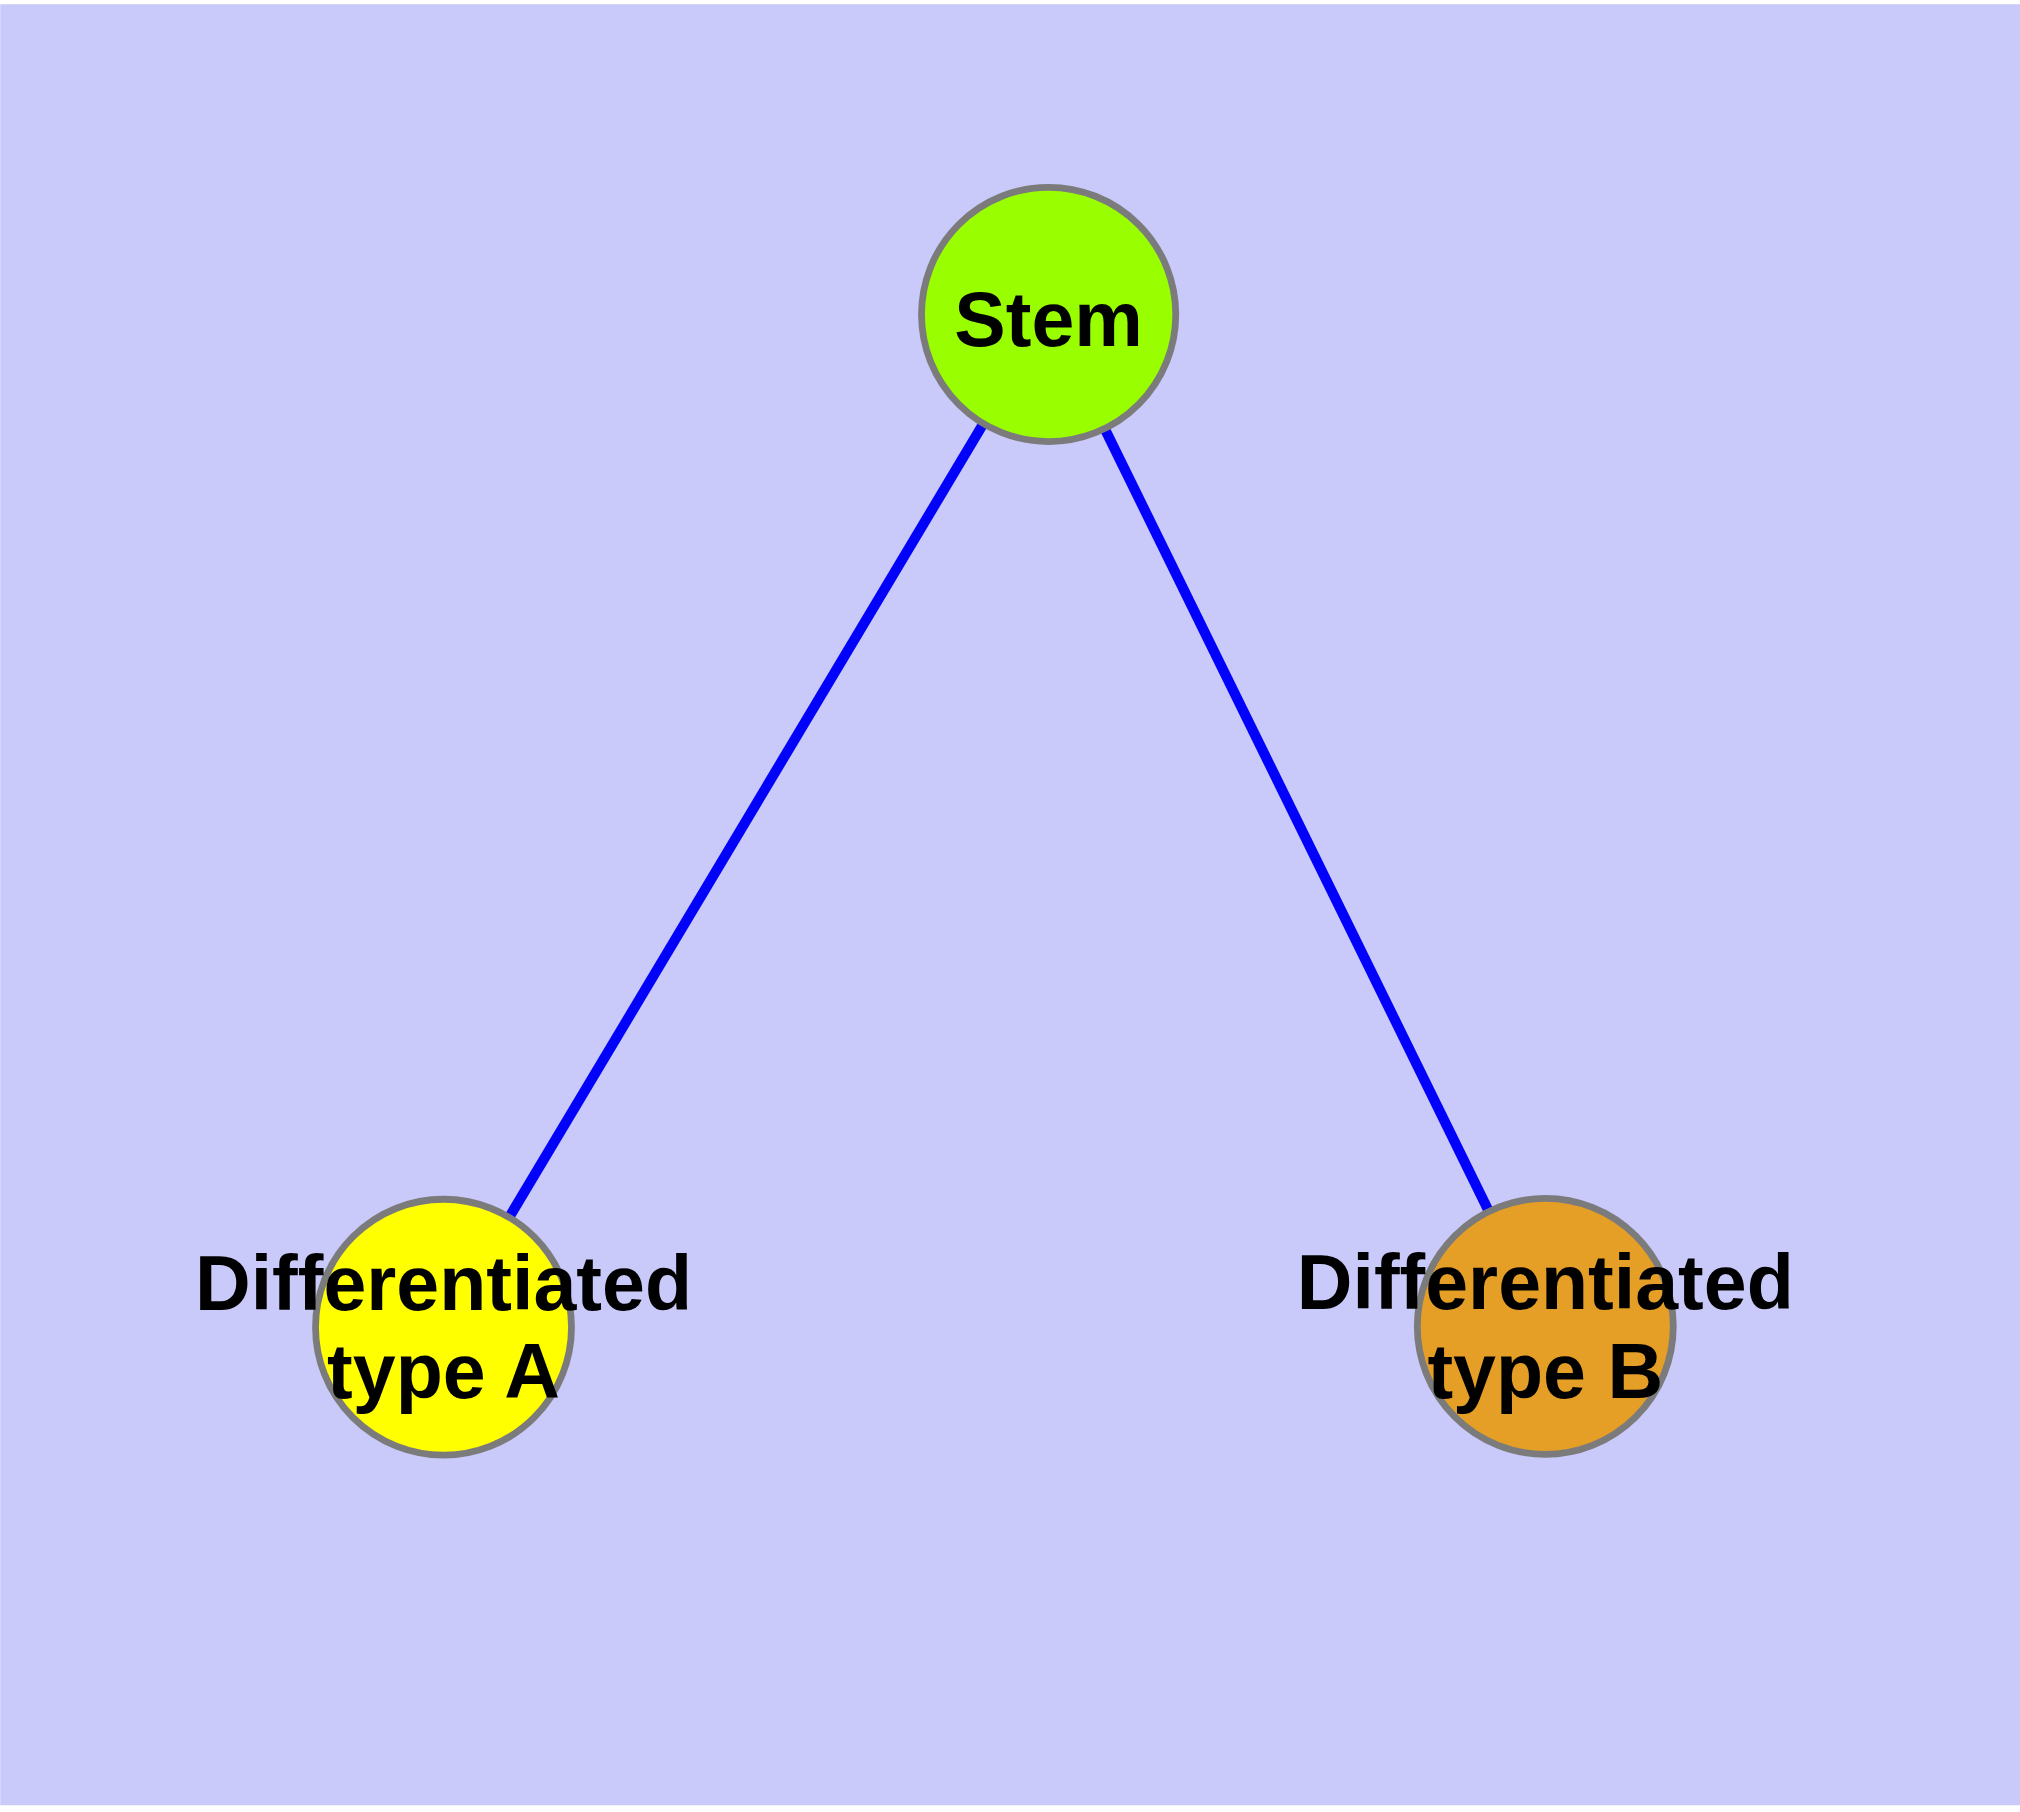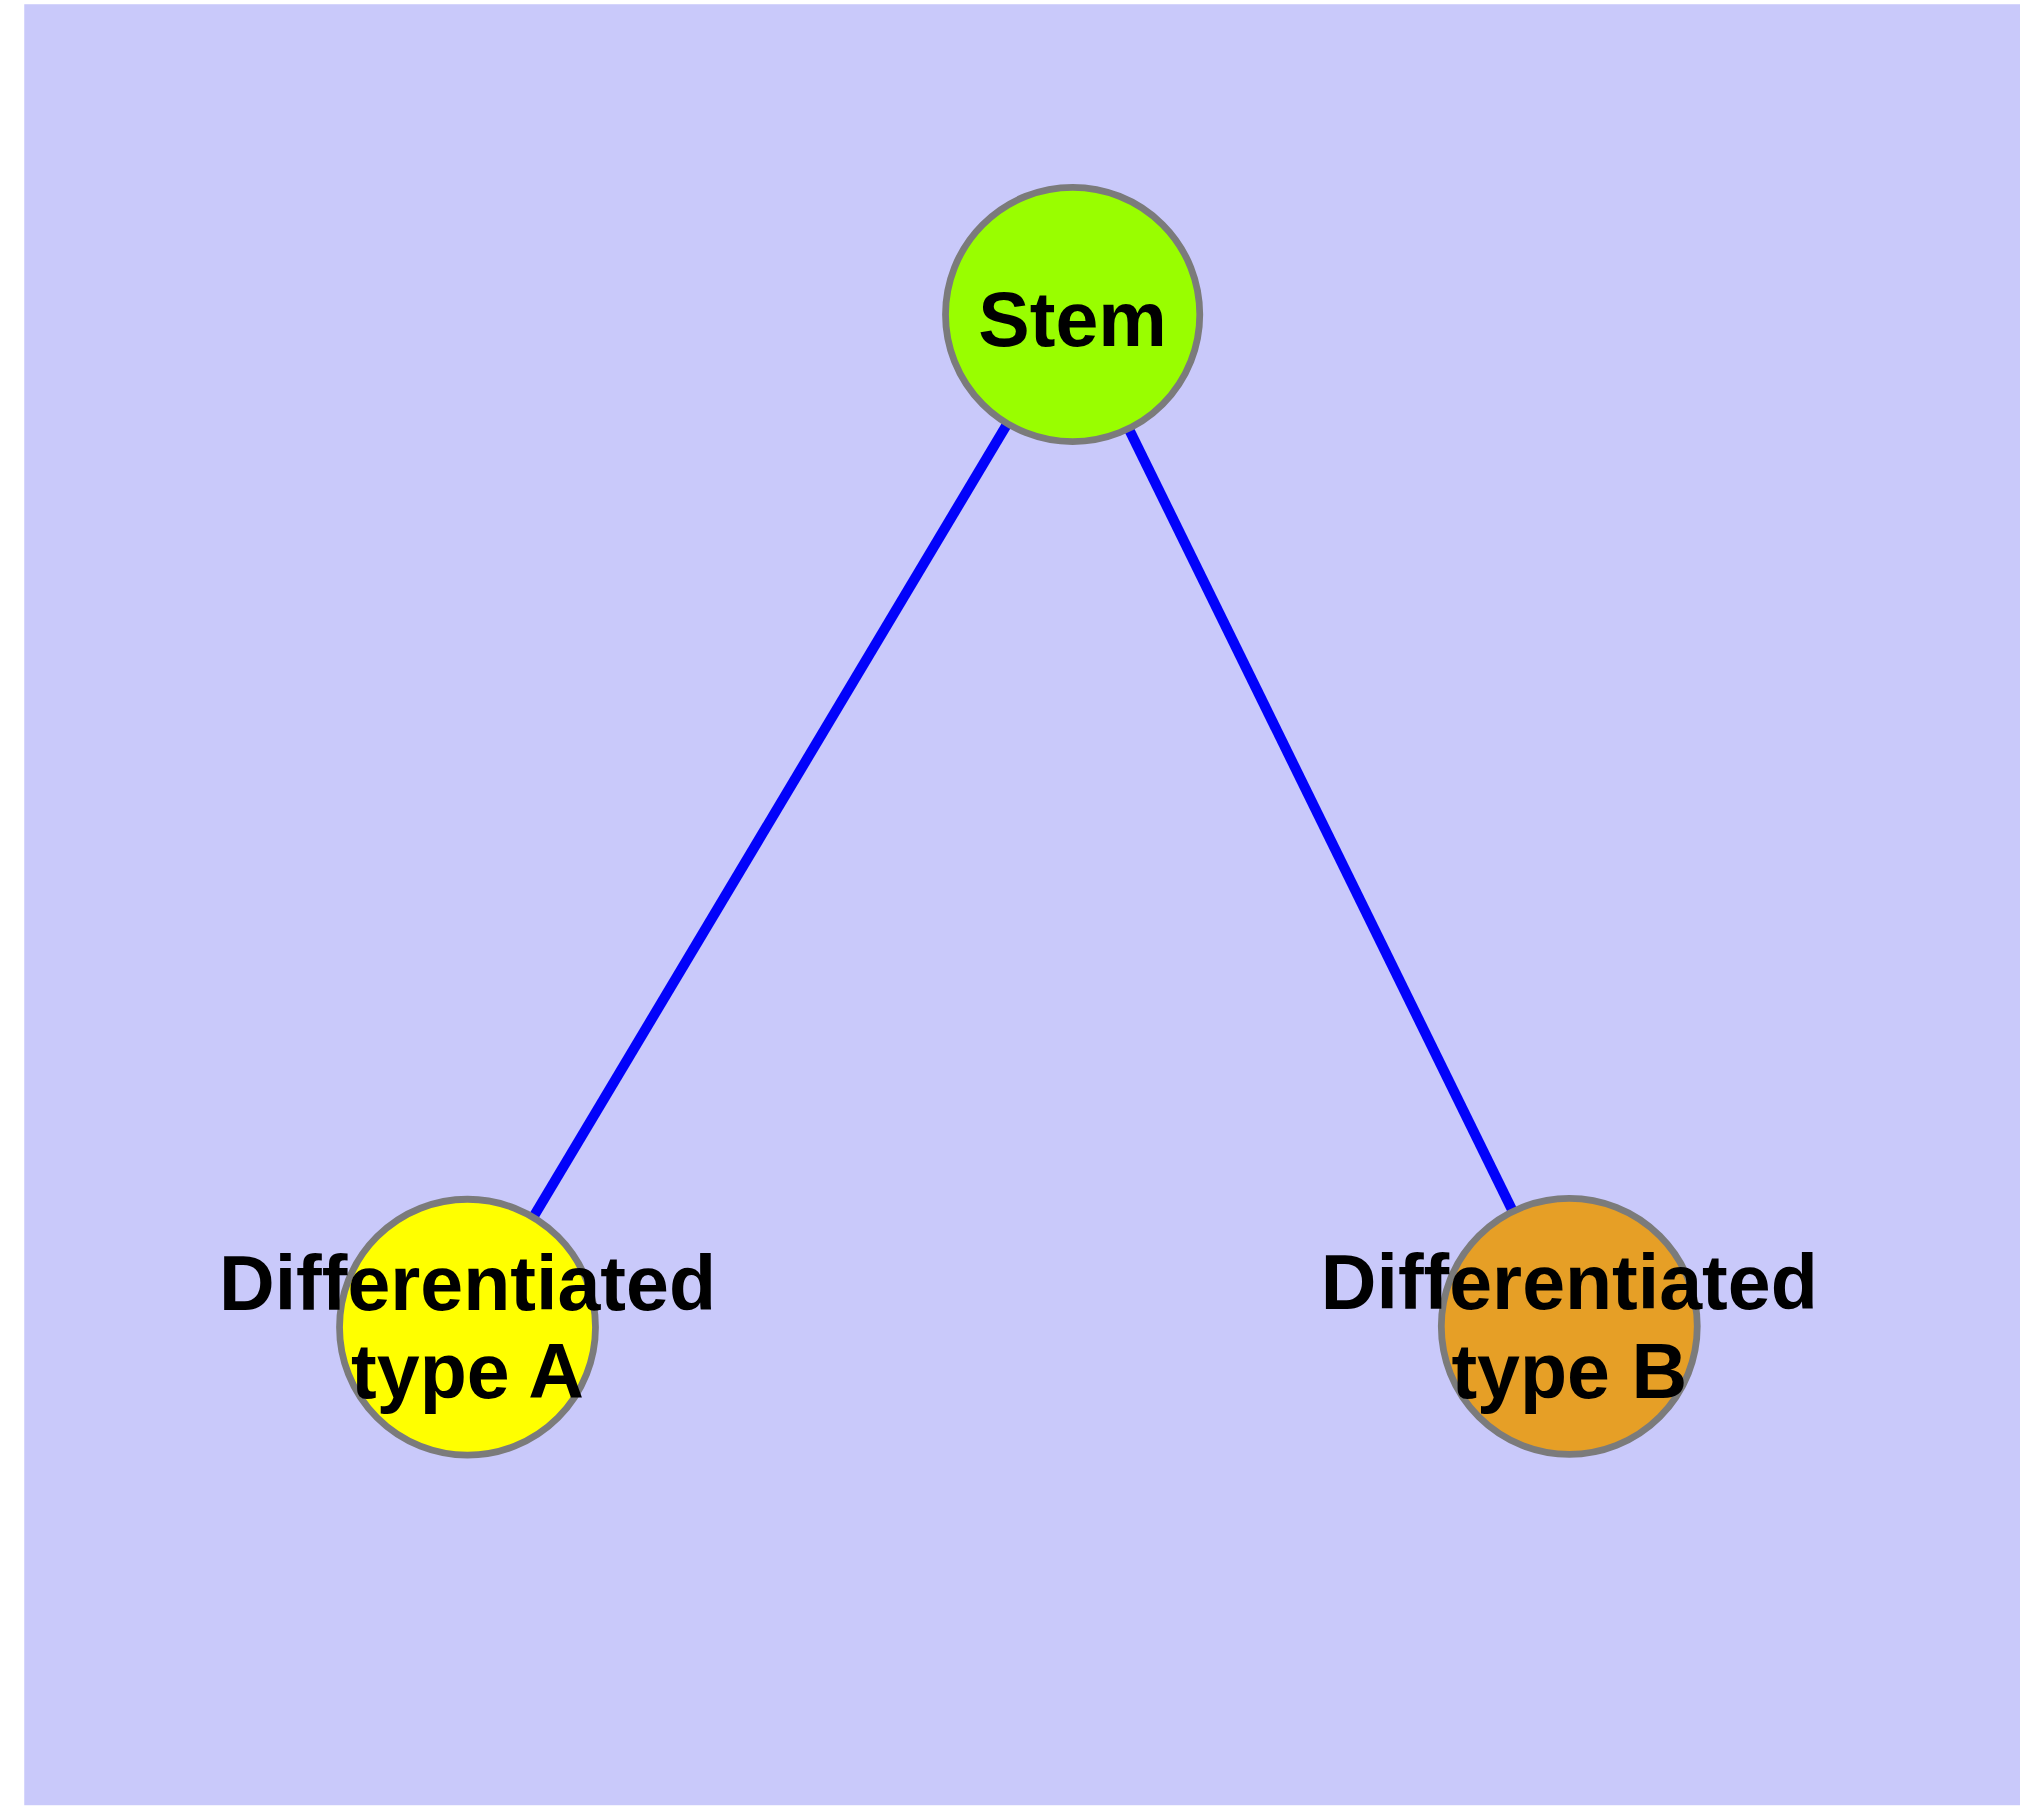--- a/index.html
+++ b/index.html
@@ -7,21 +7,20 @@
     padding: 0;
     background: #ffffff;
     width: 2021px;
     height: 1812px;
     overflow: hidden;
   }
   #stage {
     position: relative;
     width: 1652px;
     height: 1812px;
-    padding-left: 24px;
   }
   svg {
     display: block;
   }
   .node-label {
     font-family: "Liberation Sans", "DejaVu Sans", sans-serif;
     font-weight: bold;
     font-size: 91px;
     text-anchor: middle;
   }

